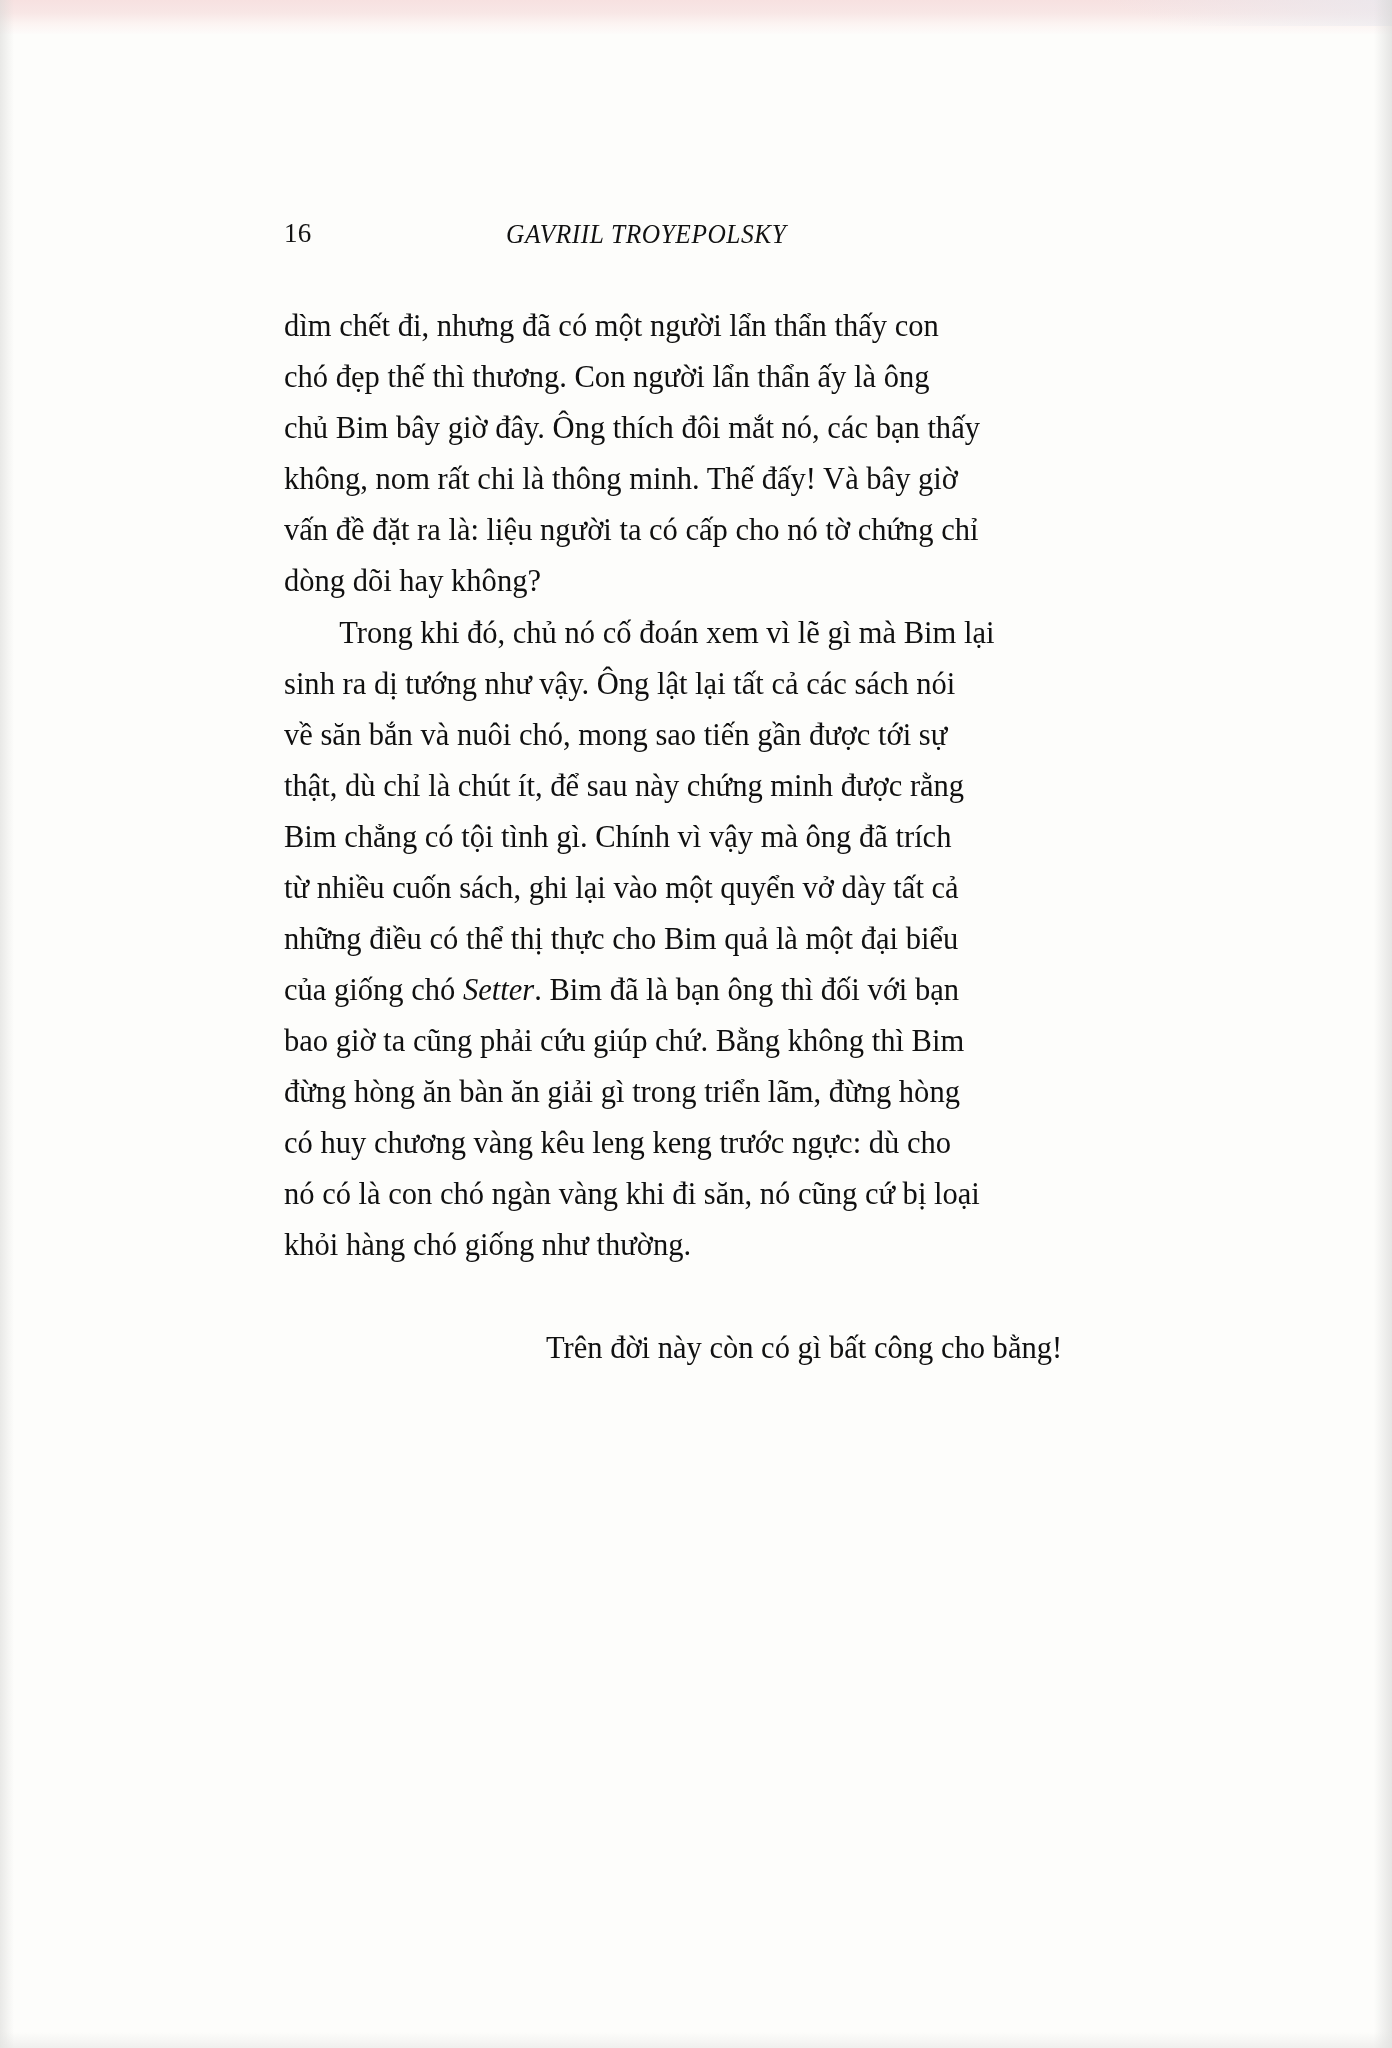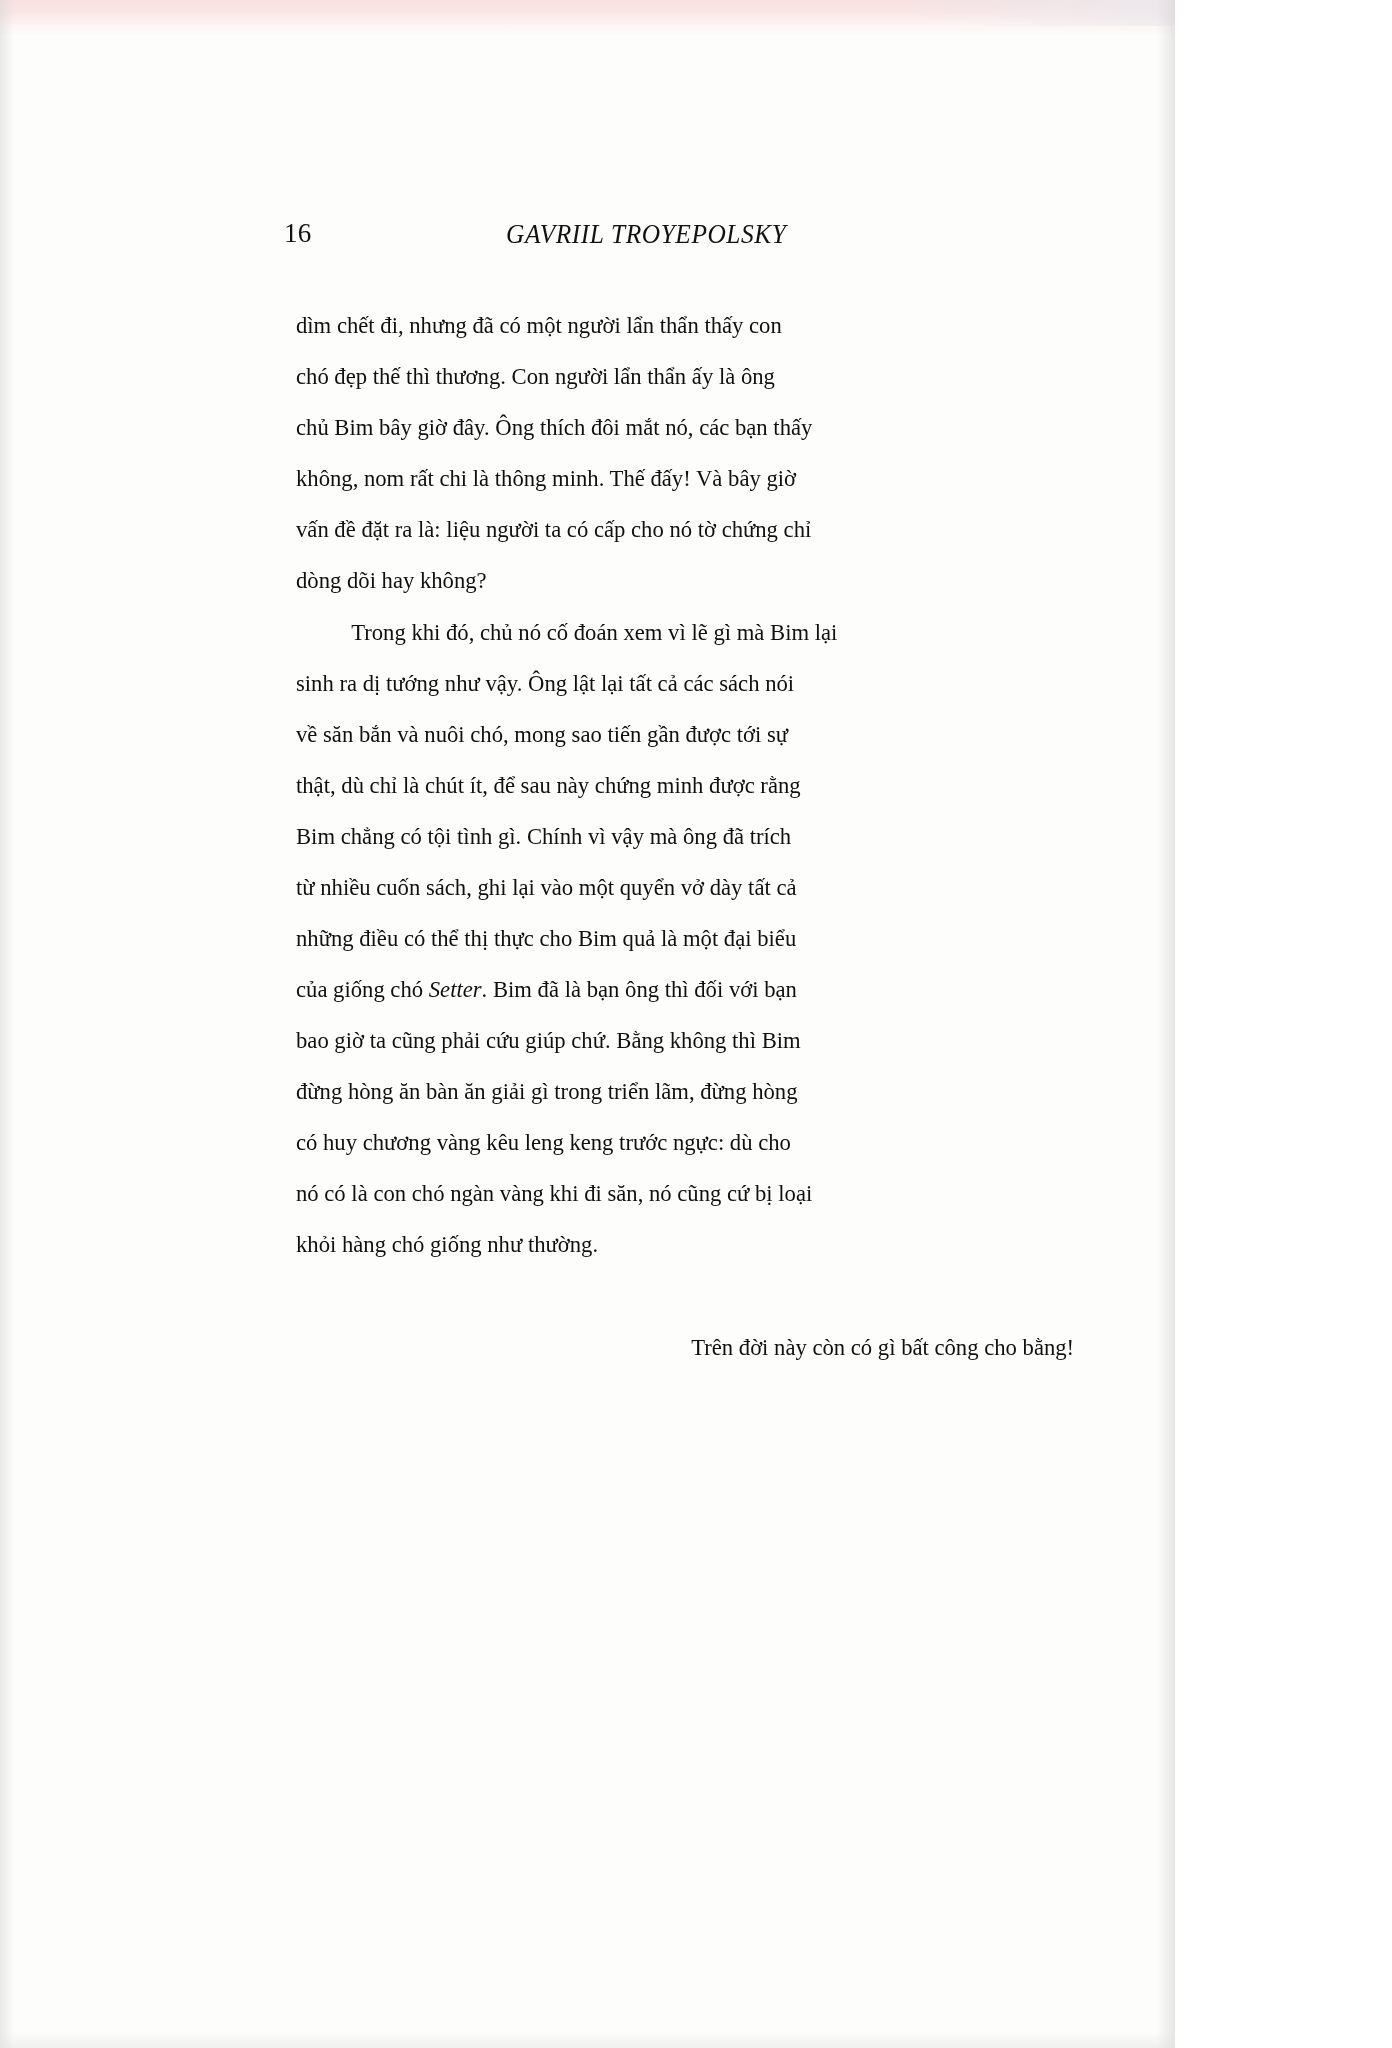--- a/index.html
+++ b/index.html
@@ -10,25 +10,24 @@
   body {
     width: 1392px;
     height: 2048px;
     font-family: "Liberation Serif", "DejaVu Serif", serif;
     -webkit-font-smoothing: antialiased;
   }
 
   
   .page {
     position: relative;
-    width: 1136px;
+    width: 1392px;
     height: 2048px;
     background: #fdfdfb;
     overflow: hidden;
-    padding-left: 39px;
   }
 
   
   .scan-tint-top {
     position: absolute;
     top: 0; left: 0;
     width: 1392px;
     height: 34px;
     background: linear-gradient(180deg, #f6dcdc 0%, #f7e3e2 38%, #fcf3f1 72%, #fdfbfa 100%);
     opacity: .85;
@@ -89,23 +88,23 @@
     letter-spacing: .6px;
     color: #121212;
     transform: scaleX(.94);
     transform-origin: left center;
     white-space: nowrap;
   }
 
   
   .body-block {
     position: absolute;
-    left: 296px;
+    left: 284px;
     width: 790px;
-    font-size: 23px;
+    font-size: 31px;
     line-height: 51px;
     color: #101010;
     text-align: left;
   }
   .body-block .ln {
     display: block;
     white-space: nowrap;
     transform: scaleX(.985);
     transform-origin: left center;
   }

